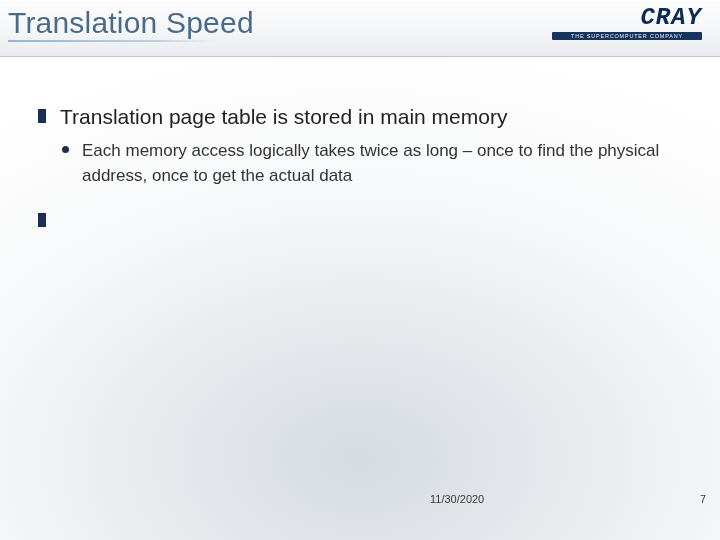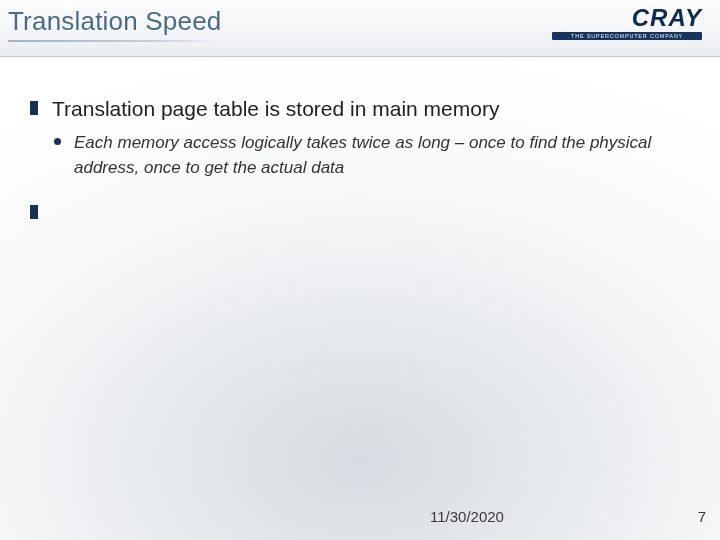--- a/index.html
+++ b/index.html
@@ -22,21 +22,21 @@
     content: "";
     position: absolute;
     left: 0; right: 0; bottom: -2px;
     height: 2px;
     background: linear-gradient(to bottom, rgba(0,0,0,0.08), rgba(0,0,0,0));
   }
   .title {
     position: absolute;
     left: 8px;
     top: 6px;
-    font-size: 26px;
+    font-size: 30px;
     color: #4a6a8a;
     letter-spacing: 0.2px;
     font-weight: 400;
     text-shadow: 0 1px 0 #ffffff;
   }
   .title-underline {
     position: absolute;
     left: 8px;
     top: 40px;
     height: 2px;
@@ -44,21 +44,21 @@
     background: linear-gradient(to right, #9cb4cc 0%, #c2d0df 70%, rgba(194,208,223,0) 100%);
   }
   .logo {
     position: absolute;
     right: 18px;
     top: 6px;
     width: 150px;
     height: 40px;
   }
   .logo-main {
-    font-family: Liberation Sans, sans-serif;
+    font-family: Liberation Mono, monospace;
     font-weight: 900;
     font-style: italic;
     font-size: 24px;
     letter-spacing: 1px;
     color: #0d2a52;
     line-height: 1;
     text-align: right;
   }
   .logo-bar {
     margin-top: 2px;
@@ -69,21 +69,21 @@
     text-align: center;
     padding: 1px 2px;
     border-radius: 1px;
   }
   .content {
     padding: 34px 26px 0 26px;
     color: #2b2b2b;
   }
   ul.level1 {
     list-style: none;
-    margin: 4px;
+    margin: 12px;
     padding: 0;
   }
   ul.level1 > li {
     position: relative;
     padding-left: 22px;
     margin-bottom: 18px;
     font-size: 21px;
     line-height: 1.35;
     color: #222;
   }
@@ -101,39 +101,38 @@
     margin: 8px 0 0 0;
     padding: 0;
   }
   ul.level2 > li {
     position: relative;
     padding-left: 22px;
     margin-bottom: 10px;
     font-size: 17px;
     line-height: 1.45;
     color: #333;
-    font-style: italic;
   }
   ul.level2 > li::before {
     content: "";
     position: absolute;
     left: 2px;
     top: 7px;
     width: 7px;
     height: 7px;
     border-radius: 50%;
     background: #1a2f52;
   }
   .footer {
     position: absolute;
     left: 0;
     right: 0;
-    bottom: 12px;
+    bottom: 27px;
     height: 20px;
-    font-size: 15px;
+    font-size: 11px;
     color: #3a3a3a;
   }
   .footer .date {
     position: absolute;
     left: 430px;
   }
   .footer .page {
     position: absolute;
     right: 14px;
   }

